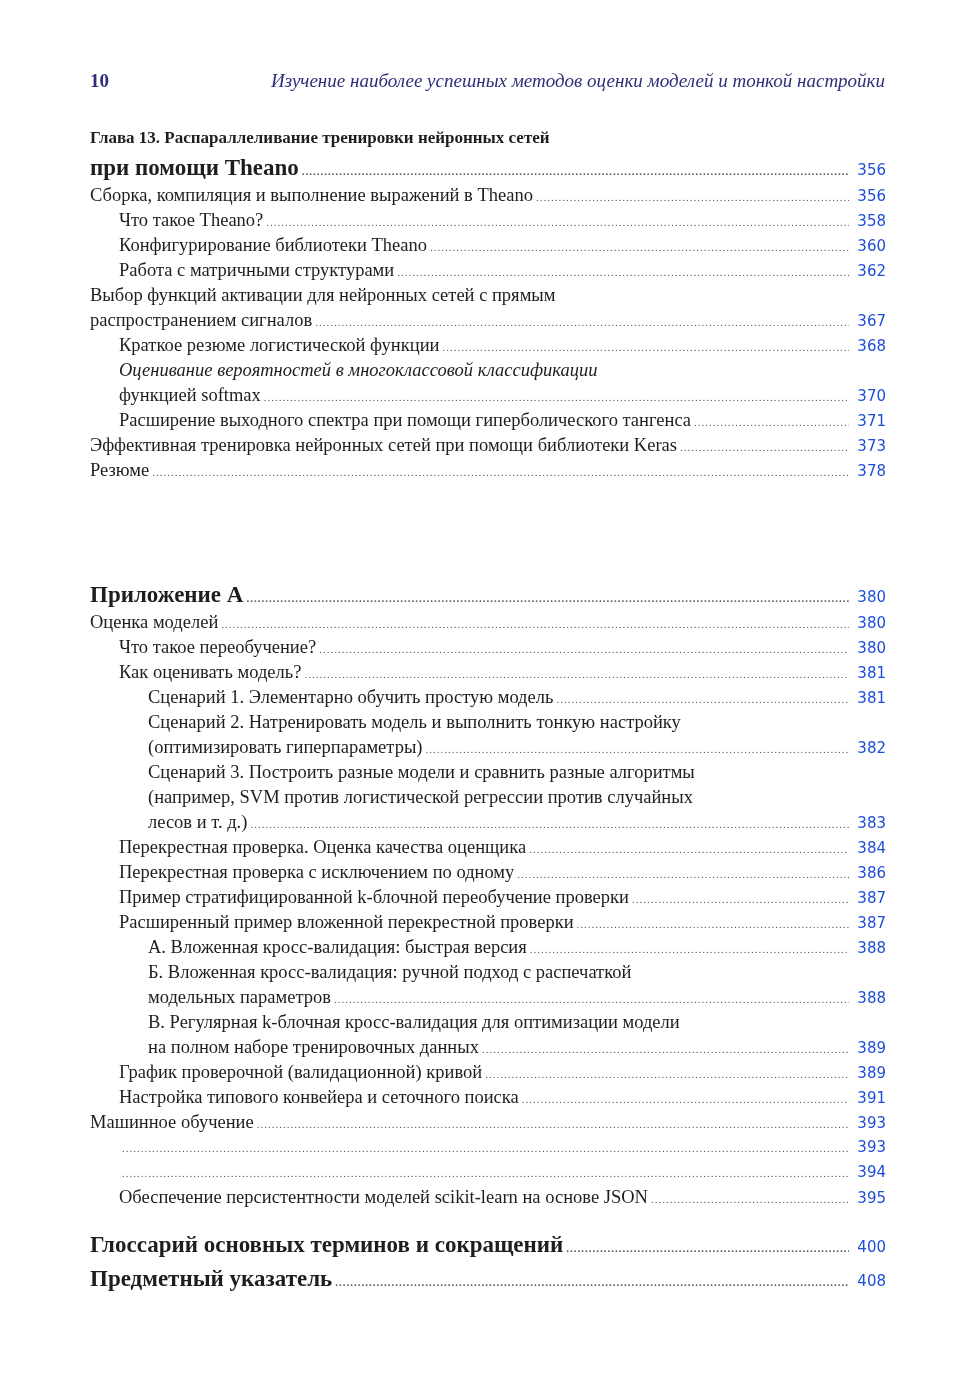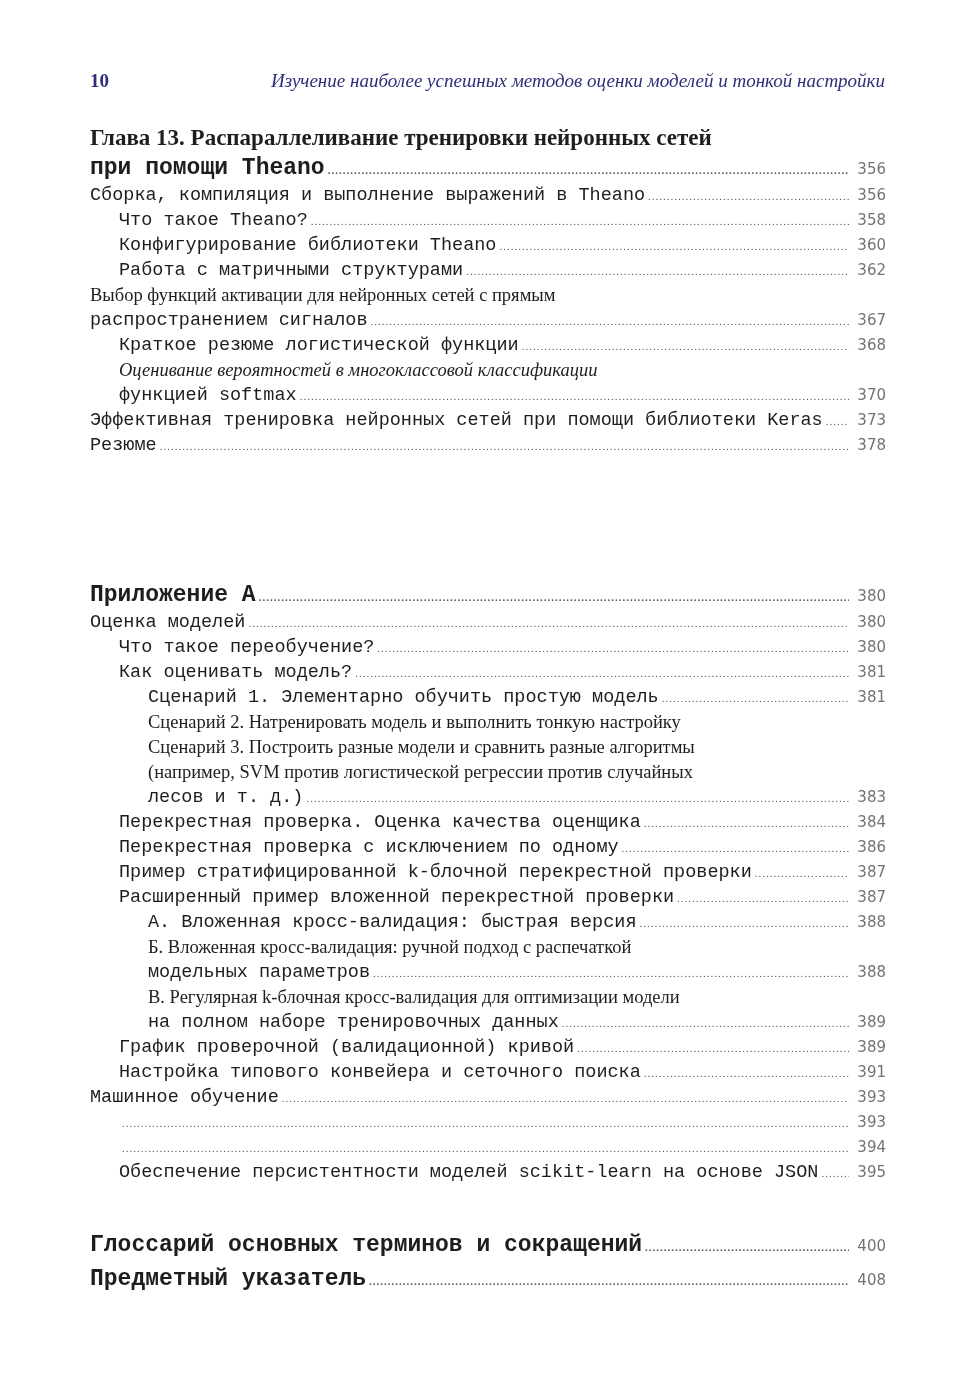--- a/index.html
+++ b/index.html
@@ -6,26 +6,26 @@
   body { width: 975px; height: 1388px; position: relative; overflow: hidden; }
   .header { position: absolute; top: 70px; left: 90px; right: 90px; height: 28px; color: #2e2e7a; font-family: Liberation Serif, serif; }
   .pnum { position: absolute; left: 0; top: 0; font-weight: bold; font-size: 19px; }
   .rtitle { position: absolute; right: 0; top: 0; font-style: italic; font-size: 19px; white-space: nowrap; text-align: center; }
   .toc { position: absolute; left: 90px; width: 796px; font-family: "Liberation Serif", "DejaVu Serif", serif; color: #1e1e1e; }
   .row { display: flex; align-items: baseline; font-size: 18.5px; line-height: 25px; height: 25px; }
   .row.l1 { padding-left: 0; }
   .row.l2 { padding-left: 29px; }
   .row.l3 { padding-left: 58px; }
   .row.head { font-weight: bold; font-size: 23px; height: 30px; line-height: 30px; }
-  .txt { white-space: nowrap; font-family: Liberation Mono, monospace; }
+  .txt { white-space: nowrap; }
   .dots { flex: 1; overflow: hidden; white-space: nowrap; margin: 0 3px; color: #555; font-size: 11px; letter-spacing: 1px; }
   .dots::before { content: "................................................................................................................................................................................................................................................................................................"; }
-  .pg { font-family: "DejaVu Sans", sans-serif; color: #737373; font-size: 15px; font-weight: normal; min-width: 34px; text-align: right; }
+  .pg { font-family: "DejaVu Sans", sans-serif; color: #1d4ed8; font-size: 15px; font-weight: normal; min-width: 34px; text-align: right; }
   .cont { font-size: 18.5px; line-height: 25px; height: 25px; white-space: nowrap; }
-  .cont.head { font-weight: bold; font-size: 23px; height: 30px; line-height: 30px; }
+  .cont.head { font-weight: bold; font-size: 17px; height: 30px; line-height: 30px; }
   .cont.l2 { padding-left: 29px; font-style: italic; }
   .cont.l3 { padding-left: 58px; }
 </style>
 </head>
 <body>
 
 <div class="header">
   <span class="pnum">10</span>
   <span class="rtitle">Изучение наиболее успешных методов оценки моделей и тонкой настройки</span>
 </div>
@@ -84,20 +84,27 @@
     </div>
     <div>
       <div class="cont l2">Оценивание вероятностей в многоклассовой классификации</div>
       <div class="row l2">
         <span class="txt">функцией softmax</span>
         <span class="dots"></span>
         <span class="pg">370</span>
       </div>
     </div>
     <div>
+      <div class="row l2">
+        <span class="txt">Расширение выходного спектра при помощи гиперболического тангенса</span>
+        <span class="dots"></span>
+        <span class="pg">371</span>
+      </div>
+    </div>
+    <div>
       <div class="row l1">
         <span class="txt">Эффективная тренировка нейронных сетей при помощи библиотеки Keras</span>
         <span class="dots"></span>
         <span class="pg">373</span>
       </div>
     </div>
     <div>
       <div class="row l1">
         <span class="txt">Резюме</span>
         <span class="dots"></span>
@@ -136,20 +143,25 @@
     </div>
     <div>
       <div class="row l3">
         <span class="txt">Сценарий 1. Элементарно обучить простую модель</span>
         <span class="dots"></span>
         <span class="pg">381</span>
       </div>
     </div>
     <div>
       <div class="cont l3">Сценарий 2. Натренировать модель и выполнить тонкую настройку</div>
+      <div class="row l3">
+        <span class="txt">(оптимизировать гиперпараметры)</span>
+        <span class="dots"></span>
+        <span class="pg">382</span>
+      </div>
     </div>
     <div>
       <div class="cont l3">Сценарий 3. Построить разные модели и сравнить разные алгоритмы</div>
       <div class="cont l3">(например, SVM против логистической регрессии против случайных</div>
       <div class="row l3">
         <span class="txt">лесов и т. д.)</span>
         <span class="dots"></span>
         <span class="pg">383</span>
       </div>
     </div>
@@ -162,21 +174,21 @@
     </div>
     <div>
       <div class="row l2">
         <span class="txt">Перекрестная проверка с исключением по одному</span>
         <span class="dots"></span>
         <span class="pg">386</span>
       </div>
     </div>
     <div>
       <div class="row l2">
-        <span class="txt">Пример стратифицированной k-блочной перекрестной проверки</span>
+        <span class="txt">Пример стратифицированной k-блочной переобучение проверки</span>
         <span class="dots"></span>
         <span class="pg">387</span>
       </div>
     </div>
     <div>
       <div class="row l2">
         <span class="txt">Расширенный пример вложенной перекрестной проверки</span>
         <span class="dots"></span>
         <span class="pg">387</span>
       </div>

